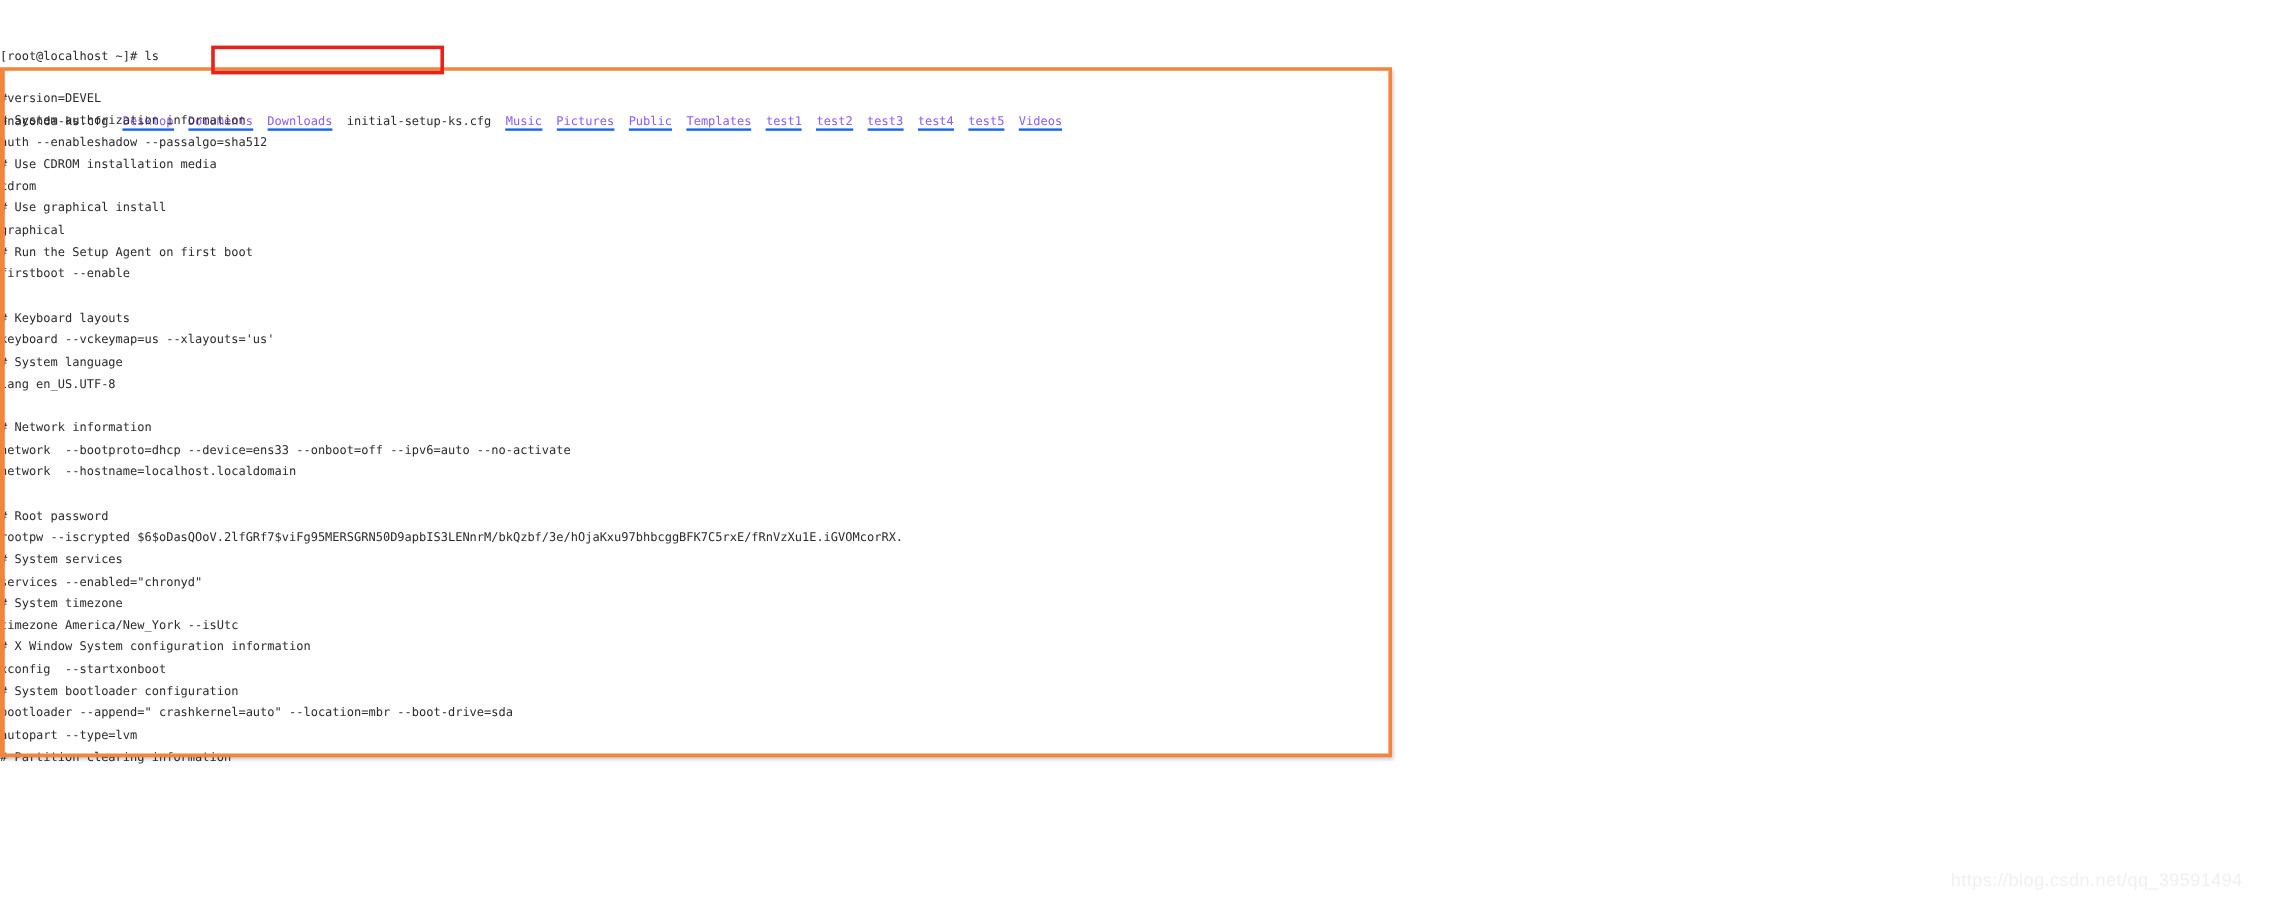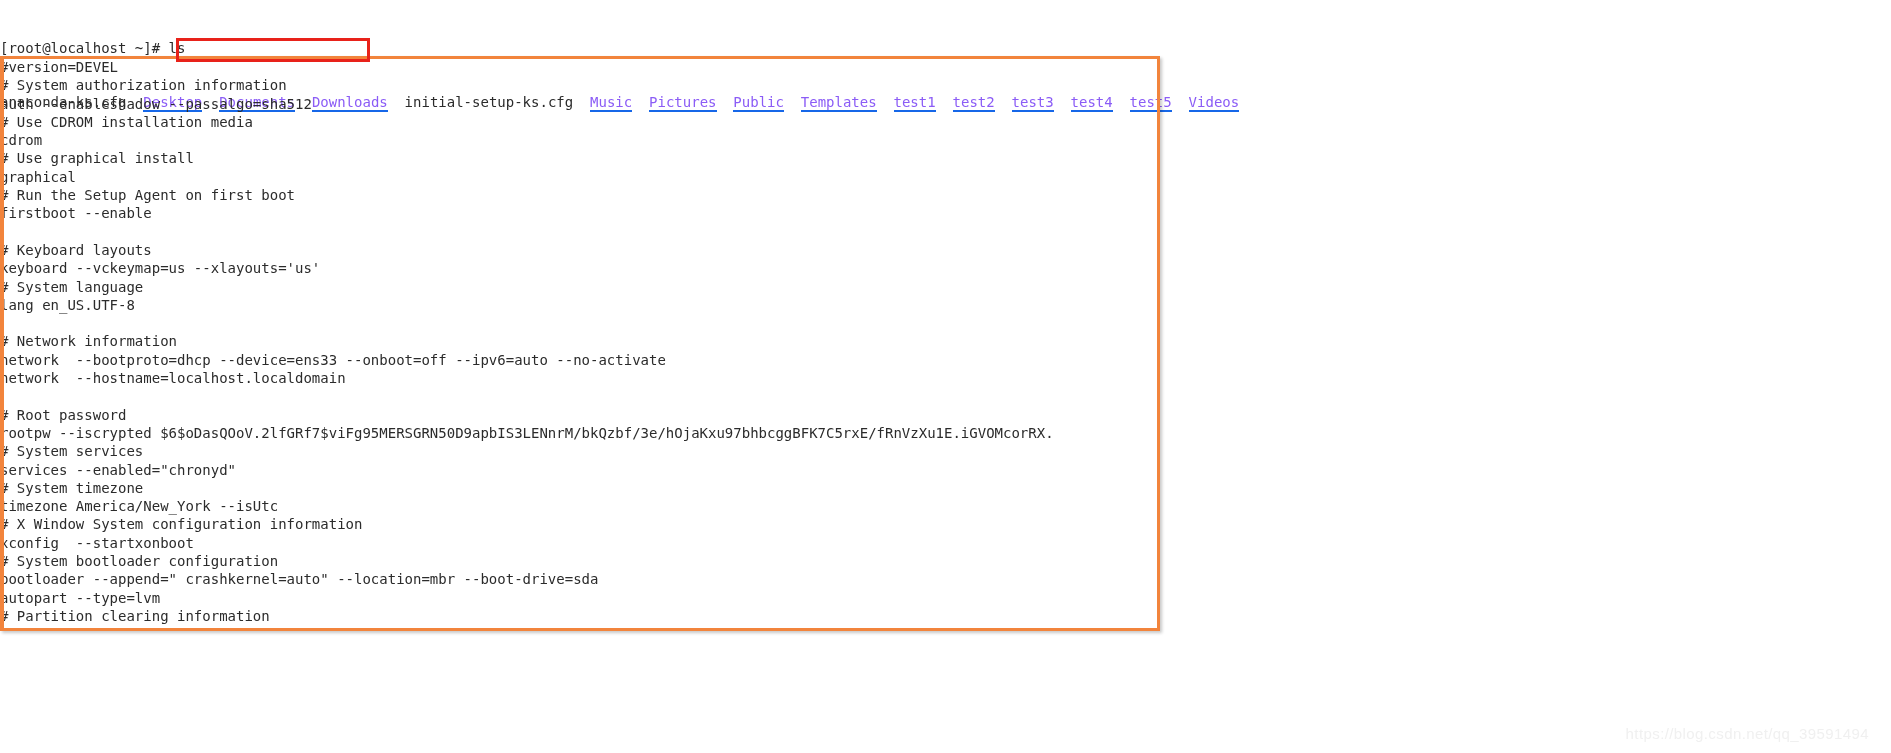--- a/index.html
+++ b/index.html
@@ -25,21 +25,21 @@
     font-size: 15px;
     line-height: 18.3px;
     color: #222222;
     white-space: pre;
   }
 
   .line {
     white-space: pre;
     height: 18.3px;
     line-height: 18.3px;
-    font-size: 14px;
+    font-size: 10px;
     letter-spacing: 0px;
   }
 
   
   #prompt-block {
     position: absolute;
     left: 0px;
     top: 2px;
     width: 1891px;
   }
@@ -75,21 +75,21 @@
     border-left-width: 4px;
     box-sizing: border-box;
     pointer-events: none;
     box-shadow: 2px 2px 3px rgba(0,0,0,0.22);
   }
 
   
   #file-body {
     position: absolute;
     left: 0px;
-    top: 58px;
+    top: 74px;
     width: 1891px;
   }
 
   #watermark {
     position: absolute;
     right: 22px;
     bottom: 10px;
     font-family: "Liberation Sans", sans-serif;
     font-size: 15px;
     color: #f0f0f0;

